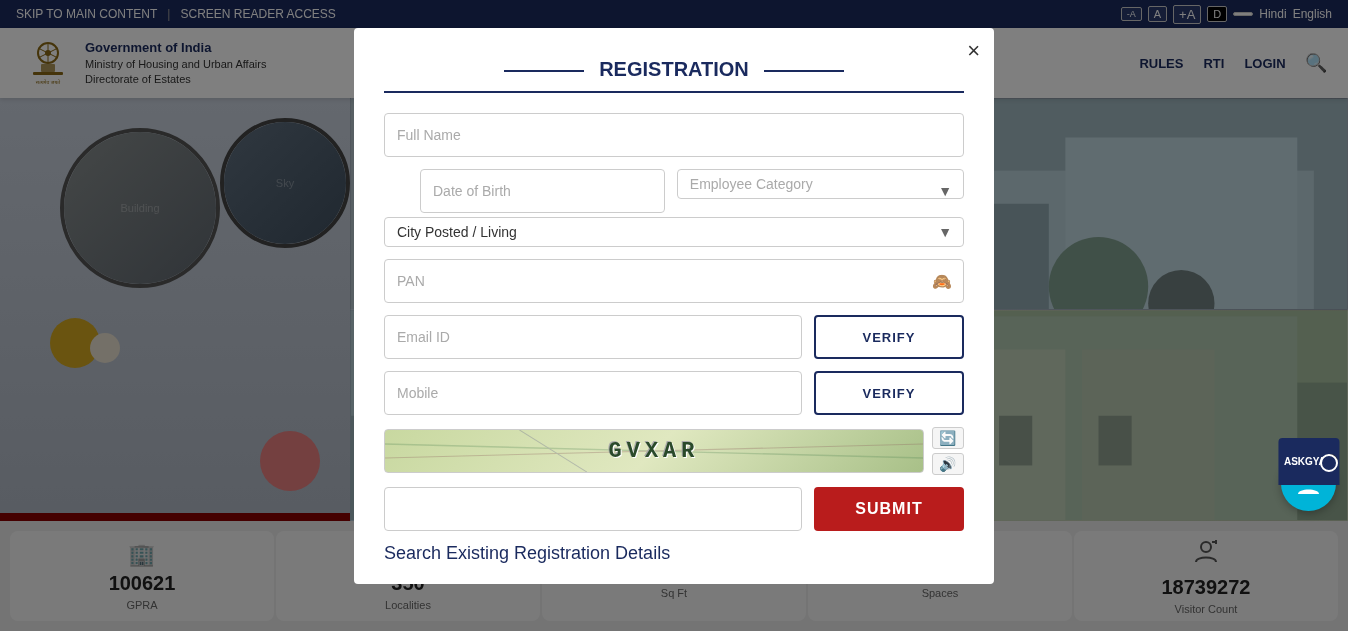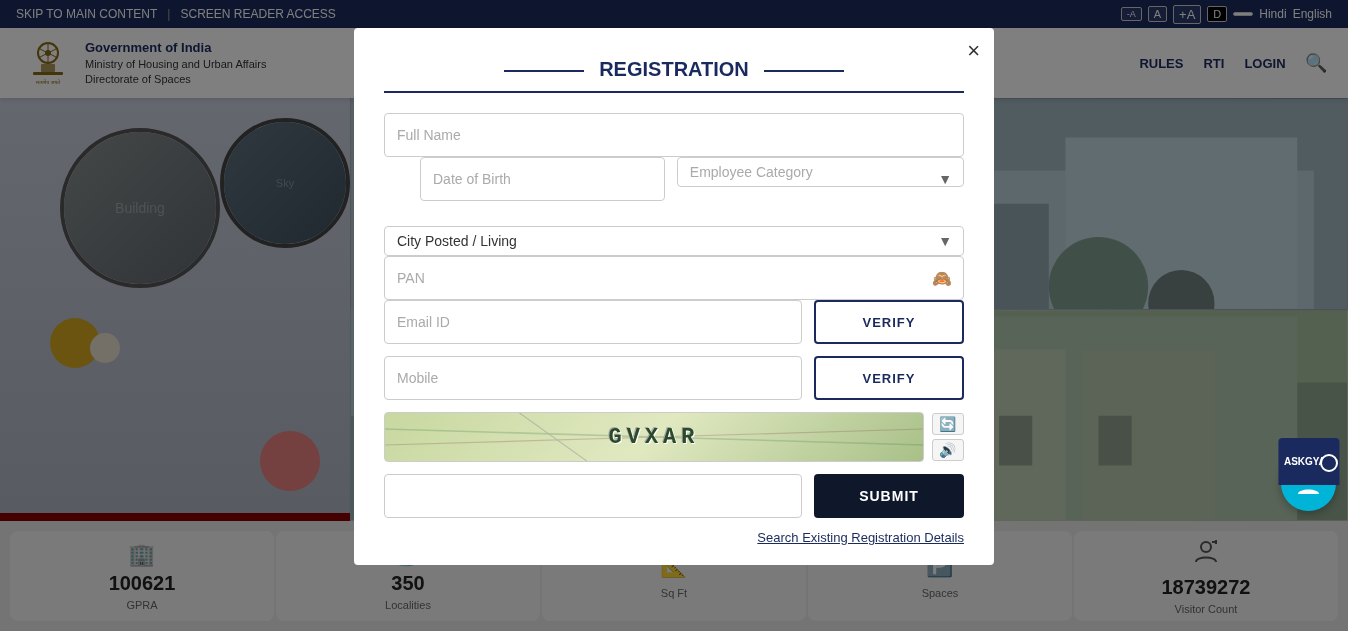--- a/index.html
+++ b/index.html
@@ -170,22 +170,22 @@
       right: 14px;
       font-size: 22px;
       cursor: pointer;
       color: #333;
       background: none;
       border: none;
       line-height: 1;
     }
 
     
-    .form-group { }
-    .form-row { display: flex; gap: 12px; margin-bottom: 25px; padding-left: 36px; }
+    .form-group { margin-bottom: 12px; }
+    .form-row { display: flex; gap: 12px; margin-bottom: 4px; padding-left: 36px; }
     .form-input {
       width: 100%;
       height: 44px;
       border: 1px solid #ccc;
       border-radius: 4px;
       padding: 0 12px;
       font-size: 14px;
       color: #333;
       outline: none;
     }
@@ -244,21 +244,21 @@
       color: #1a2a5e;
       font-size: 13px;
       font-weight: bold;
       letter-spacing: 1px;
       cursor: pointer;
     }
 
     .captcha-row { display: flex; align-items: center; gap: 8px; margin-bottom: 12px; }
     .captcha-img {
       flex: 1;
-      height: 50px;
+      height: 44px;
       background: linear-gradient(135deg, #c8d8a0 0%, #e0e8c0 50%, #a8c088 100%);
       border: 1px solid #ccc;
       border-radius: 4px;
       display: flex;
       align-items: center;
       justify-content: center;
       font-family: 'Courier New', monospace;
       font-size: 24px;
       font-weight: bold;
       color: #2a4a2a;
@@ -285,36 +285,35 @@
       align-items: center;
       justify-content: center;
       font-size: 14px;
     }
 
     .submit-row { display: flex; gap: 12px; align-items: center; margin-bottom: 12px; }
     .captcha-input { flex: 1; height: 44px; border: 1px solid #ccc; border-radius: 4px; padding: 0 12px; font-size: 14px; }
     .submit-btn {
       width: 150px;
       height: 44px;
-      background: #0f172a;
+      background: #b91c1c;
       color: white;
       border: none;
       border-radius: 4px;
-      font-size: 14px;
+      font-size: 16px;
       font-weight: bold;
       letter-spacing: 1px;
       cursor: pointer;
     }
 
     .search-link {
-      text-align: right;
+      text-align: left;
       color: #1a2a5e;
-      font-size: 13px;
-      cursor: pointer;
-      text-decoration: underline;
+      font-size: 18px;
+      cursor: pointer;
       margin-top: 4px;
     }
 
     
     .chatbot {
       position: absolute;
       bottom: 115px;
       right: 10px;
       z-index: 200;
       display: flex;
@@ -458,37 +457,37 @@
           <line x1="15" y1="10" x2="35" y2="20" stroke="#8B6914" stroke-width="1"></line>
           <line x1="15" y1="20" x2="35" y2="10" stroke="#8B6914" stroke-width="1"></line>
           <rect x="18" y="26" width="14" height="8" rx="1" fill="#8B6914" opacity="0.7"></rect>
           <rect x="10" y="34" width="30" height="3" rx="1" fill="#8B6914"></rect>
           <text x="25" y="46" text-anchor="middle" font-size="5" fill="#8B6914">सत्यमेव जयते</text>
         </svg>
       </div>
       <div class="logo-text">
         <div><strong>Government of India</strong></div>
         <div>Ministry of Housing and Urban Affairs</div>
-        <div>Directorate of Spaces</div>
+        <div>Directorate of Estates</div>
       </div>
     </div>
     <div class="nav-links">
       <a class="nav-link">RULES</a>
       <a class="nav-link">RTI</a>
       <a class="nav-link">LOGIN</a>
       <span class="nav-search">🔍</span>
     </div>
   </div>
 
   <div class="bg-scene">
 
     <div class="left-panel">
 
       <div class="deco-circle" style="width:160px;height:160px;top:30px;left:60px;background:#888;border:4px solid #555;">
-        <div style="width:100%;height:100%;background:linear-gradient(135deg,#8a9090,#606870);display:flex;align-items:center;justify-content:center;color:rgba(255,255,255,0.3);font-size:14px;">Building</div>
+        <div style="width:100%;height:100%;background:linear-gradient(135deg,#8a9090,#606870);display:flex;align-items:center;justify-content:center;color:rgba(255,255,255,0.3);font-size:11px;">Building</div>
       </div>
       <div class="deco-circle" style="width:130px;height:130px;top:20px;left:220px;background:#5a6a7a;border:4px solid #444;">
         <div style="width:100%;height:100%;background:linear-gradient(135deg,#607080,#405060);display:flex;align-items:center;justify-content:center;color:rgba(255,255,255,0.3);font-size:11px;">Sky</div>
       </div>
 
       <div style="position:absolute;width:50px;height:50px;border-radius:50%;background:#d4a820;top:220px;left:50px;"></div>
       <div style="position:absolute;width:30px;height:30px;border-radius:50%;background:#e8e0d0;top:235px;left:90px;"></div>
 
       <div style="position:absolute;width:60px;height:60px;border-radius:50%;background:#e88080;bottom:30px;right:30px;"></div>
     </div>

